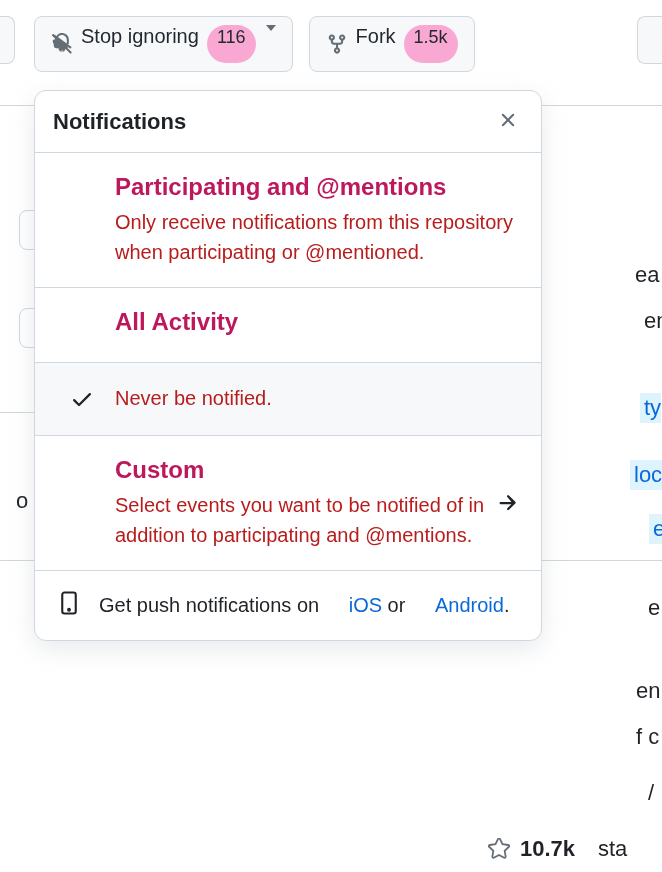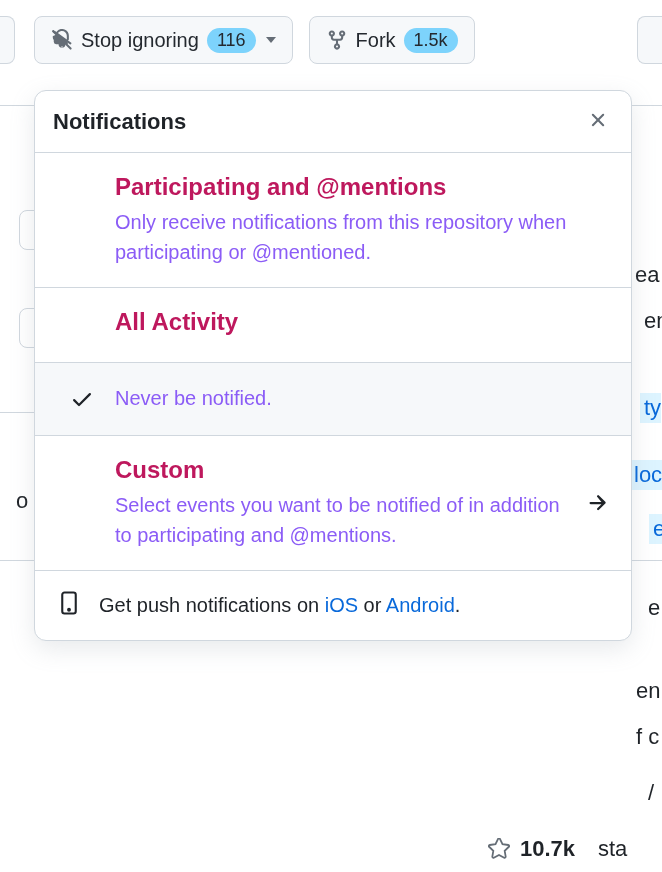--- a/index.html
+++ b/index.html
@@ -13,45 +13,44 @@
       overflow: hidden;
     }
     .toolbar {
       display: flex;
       gap: 16px;
       padding: 16px 0 16px 34px;
       align-items: center;
     }
     .btn {
       display: inline-flex;
-      align-items: center;
       gap: 8px;
       padding: 8px 16px;
       font-size: 20px;
       font-weight: 500;
       color: #24292f;
       background: #f6f8fa;
       border: 1px solid #d0d7de;
       border-radius: 8px;
       cursor: pointer;
-      height: 48px;
+      height: 56px;
     }
     .btn .icon {
       display: inline-flex;
       align-items: center;
       justify-content: center;
     }
     .counter {
       display: inline-block;
       min-width: 28px;
       padding: 2px 10px;
       font-size: 18px;
       font-weight: 500;
       color: #24292f;
-      background: #7dd3fc;
+      background: #f9a8d4;
       border-radius: 999px;
       text-align: center;
     }
     .dropdown-caret {
       width: 0;
       height: 0;
       border-left: 5px solid transparent;
       border-right: 5px solid transparent;
       border-top: 6px solid #656d76;
       margin-left: 2px;
@@ -75,21 +74,21 @@
       height: 48px;
       border: 1px solid #d0d7de;
       border-right: none;
       background: #f6f8fa;
       border-radius: 8px 0 0 8px;
     }
     .popover {
       position: absolute;
       left: 34px;
       top: 90px;
-      width: 598px;
+      width: 508px;
       background: #ffffff;
       border: 1px solid #d0d7de;
       border-radius: 12px;
       box-shadow: 0 8px 24px rgba(140,149,159,0.2);
       z-index: 10;
     }
     .popover-header {
       display: flex;
       align-items: center;
       justify-content: space-between;
@@ -132,37 +131,38 @@
     }
     .option-title {
       font-size: 24px;
       font-weight: 600;
       color: #be185d;
       margin-bottom: 6px;
     }
     .option-desc {
       font-size: 20px;
       line-height: 1.5;
-      color: #8b5cf6;
+      color: #b91c1c;
     }
     .option-arrow {
       display: flex;
       align-items: center;
       color: #1f2328;
     }
     .popover-footer {
       display: flex;
       align-items: center;
       gap: 18px;
       padding: 20px 22px;
       font-size: 20px;
     }
     .popover-footer a {
       color: #0969da;
       text-decoration: none;
+      margin-left: 24px;
     }
     .bg-line {
       position: absolute;
       left: 0;
       border-top: 1px solid #d0d7de;
       width: 412px;
     }
     .bg-line.full { width: 662px; }
     .bg-chip {
       position: absolute;

